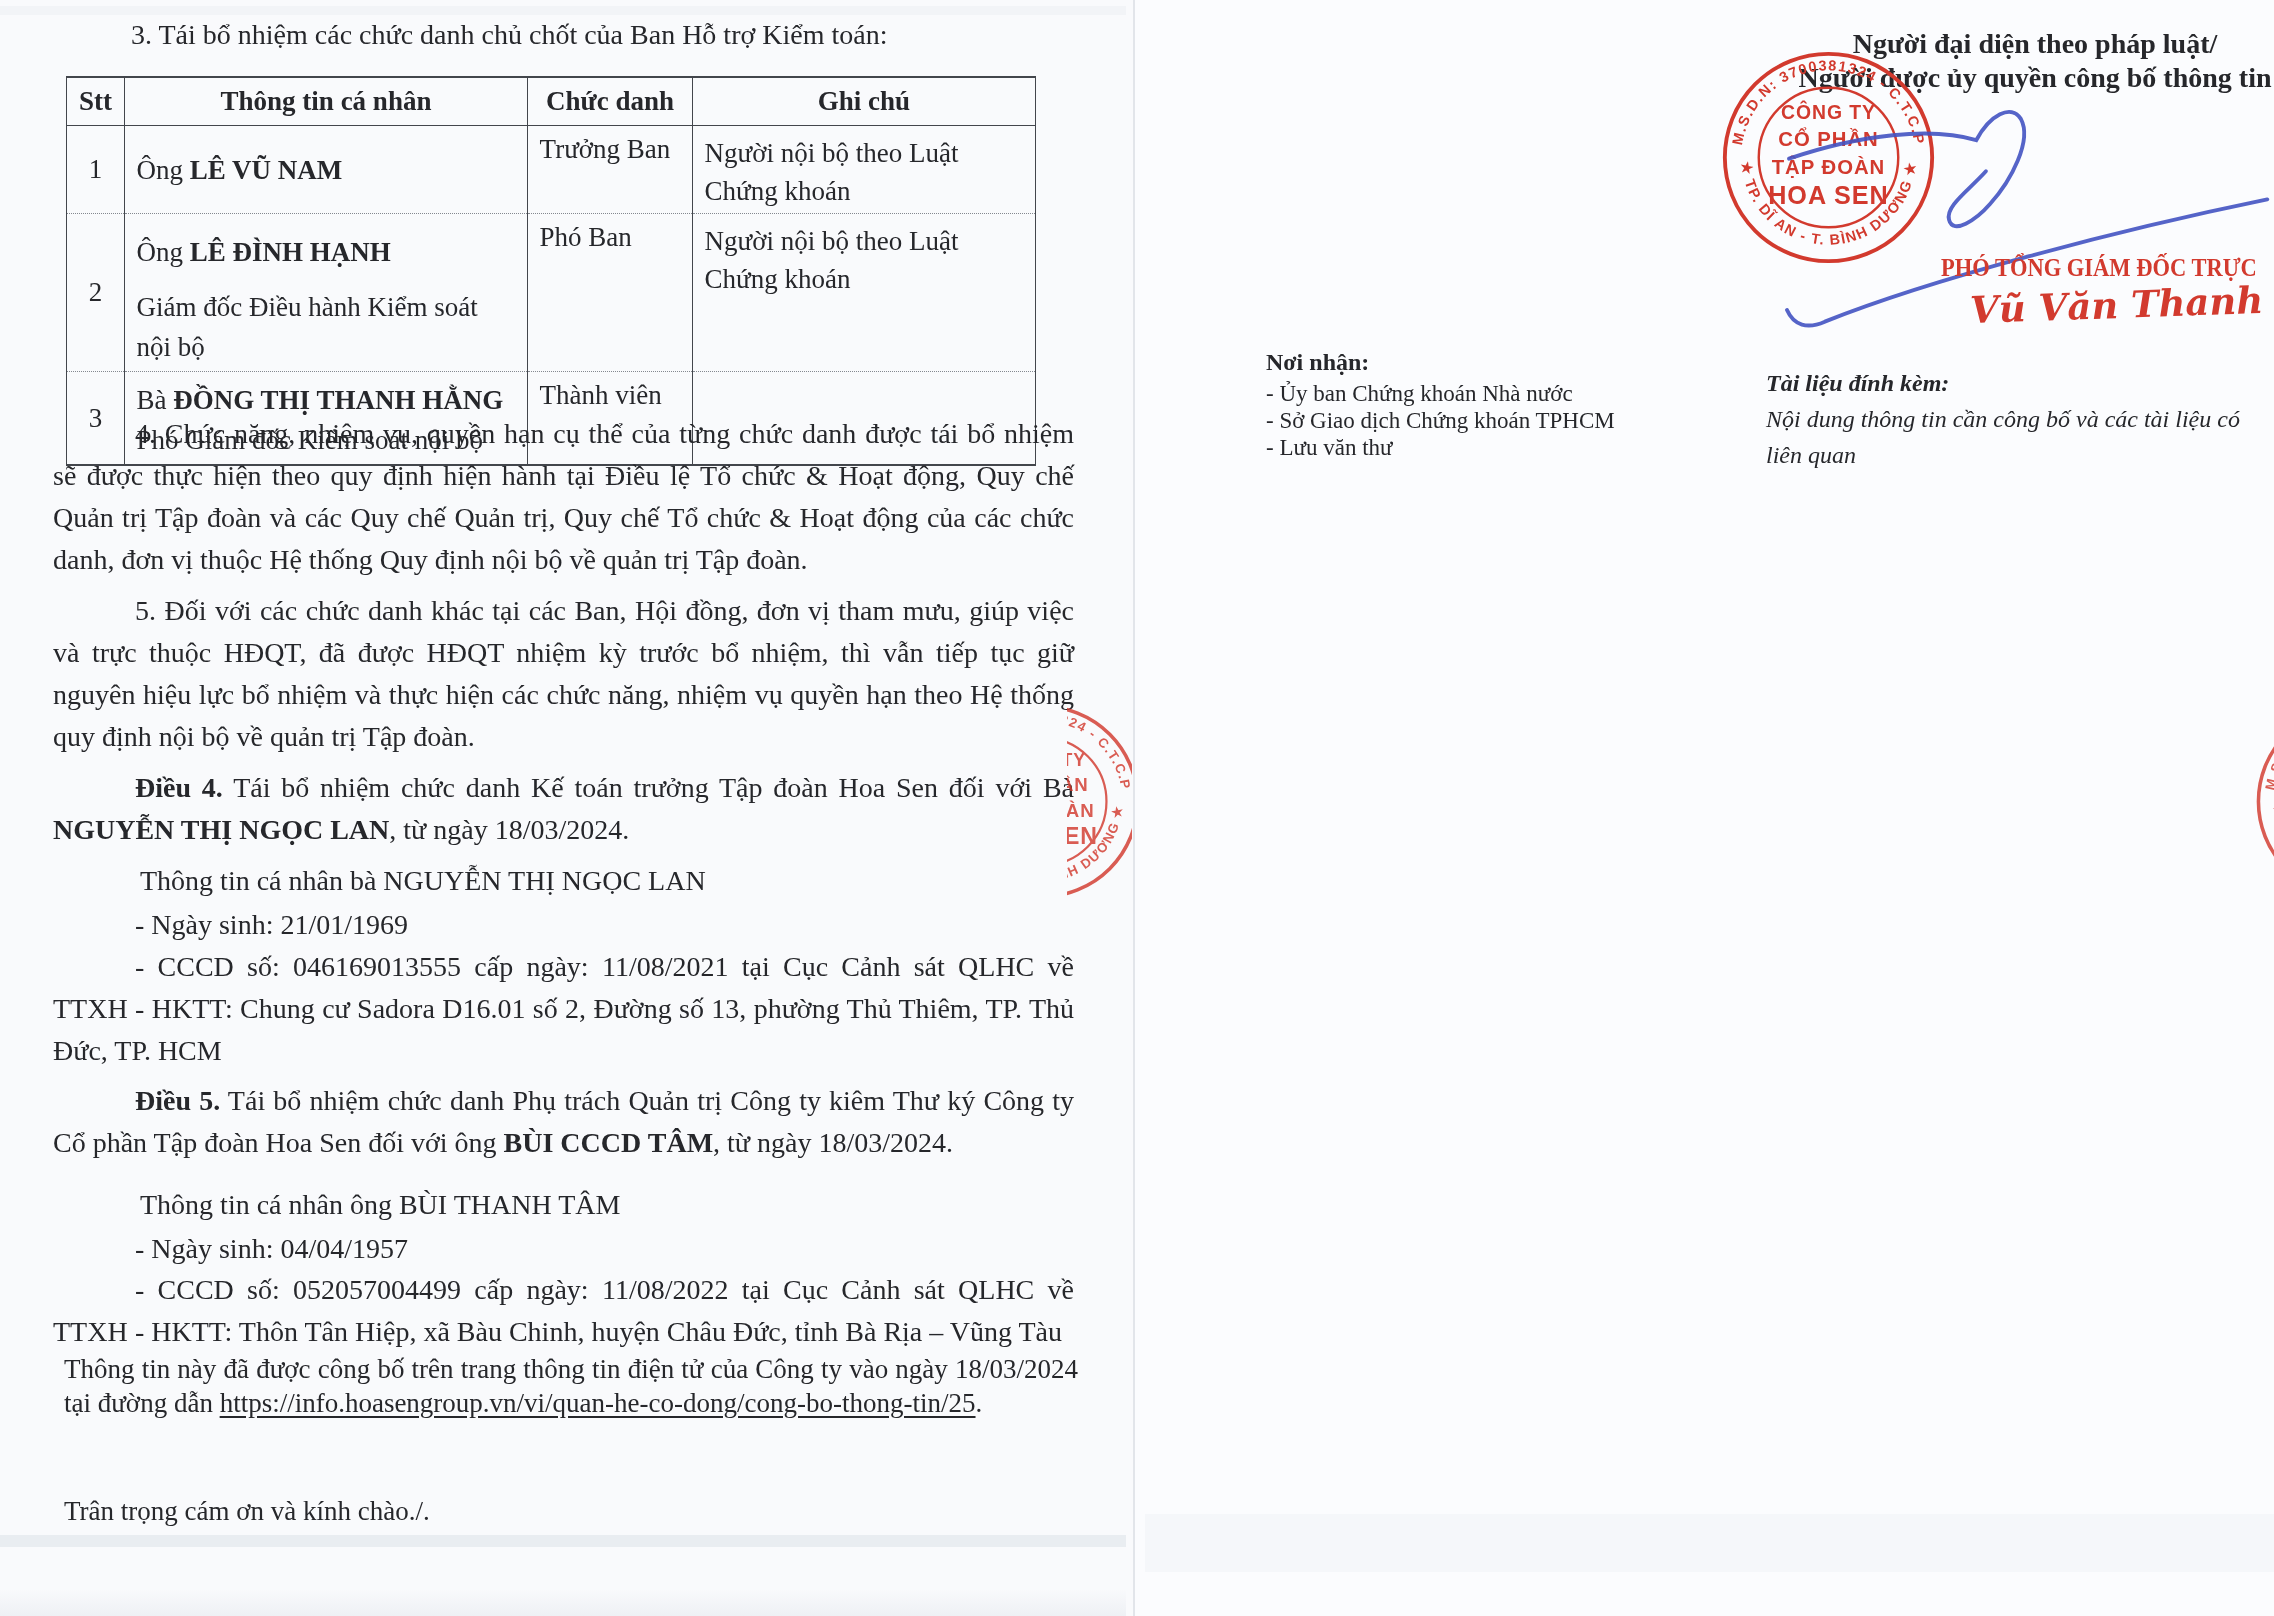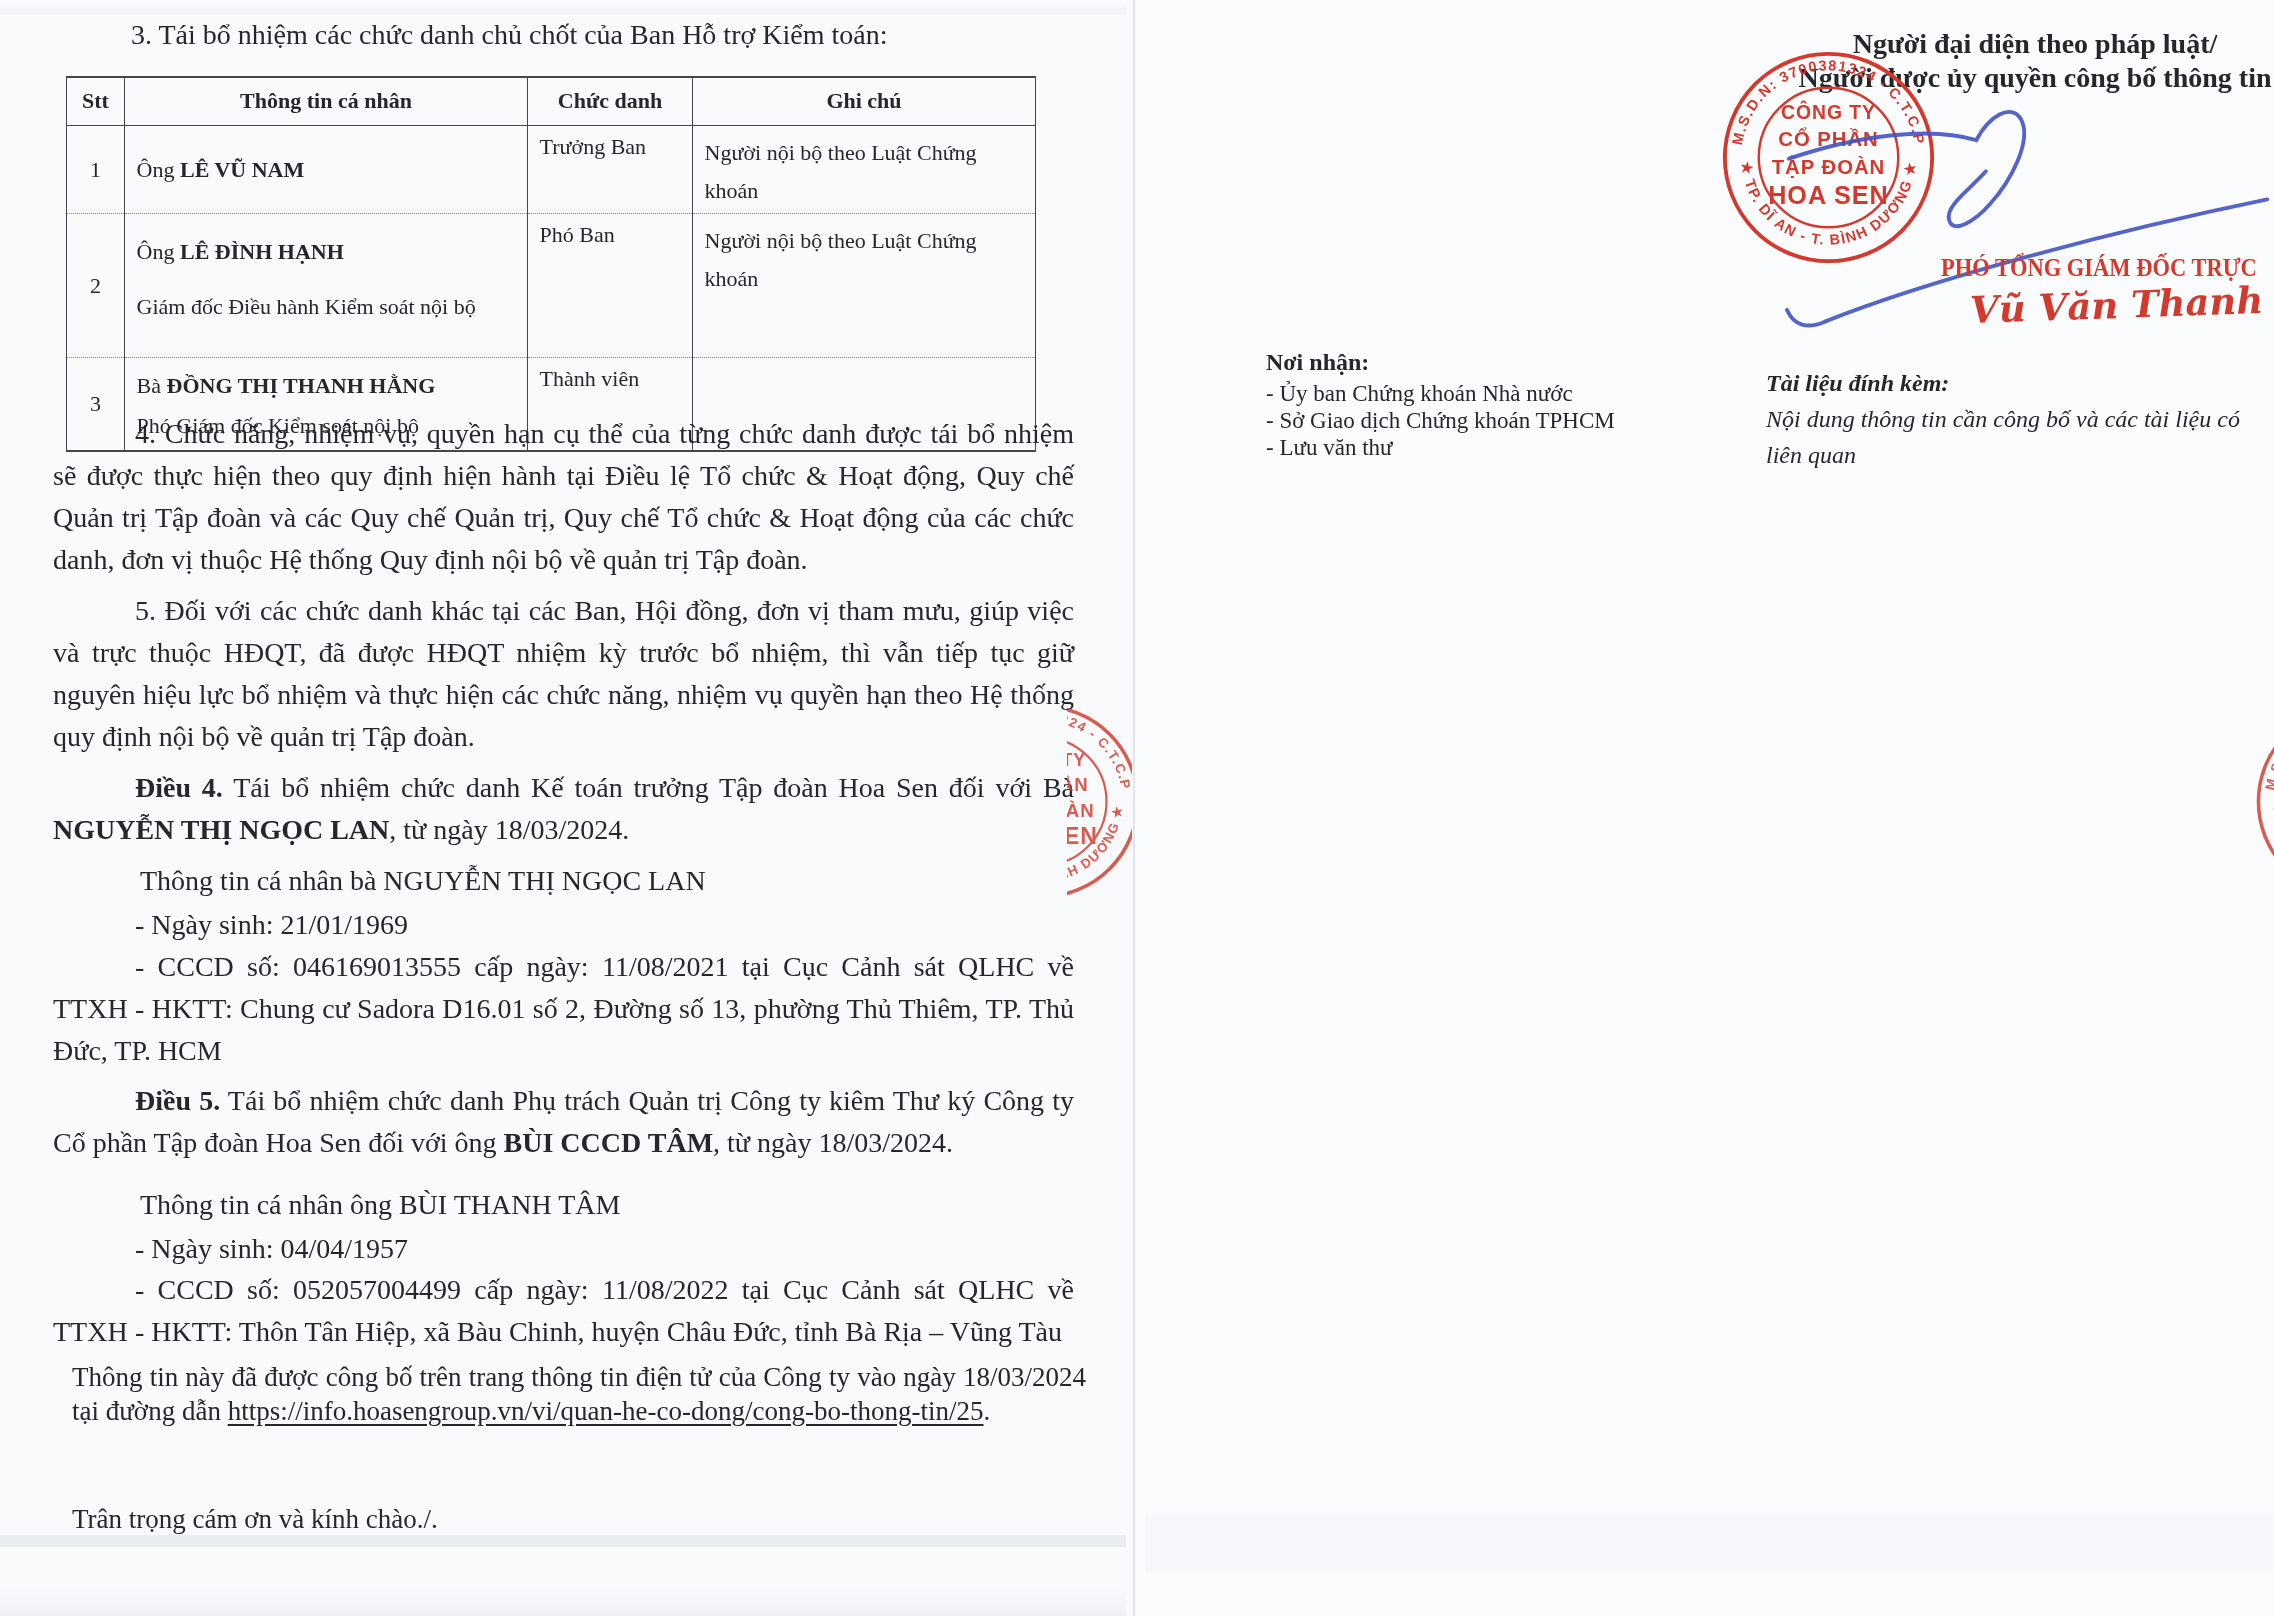--- a/index.html
+++ b/index.html
@@ -5,26 +5,26 @@
   html,body{margin:0;padding:0;background:#eef0f3;}
   #page{position:relative;width:2275px;height:1617px;background:#f9fafc;overflow:hidden;
         font-family:"Liberation Serif",serif;color:#26272b;}
   .abs{position:absolute;}
   
   #right-tint{left:1135px;top:0;width:1139px;height:1617px;background:#fbfcfe;}
   #fold-line{left:1133px;top:0;width:1.9px;height:1617px;background:#e2e5ea;}
   
   .h3line{font-size:28px;white-space:nowrap;}
   .para{width:1021px;left:53px;text-align:justify;text-indent:82px;font-size:28px;line-height:42px;margin:0;}
-  .tight{left:64px;width:1014px;text-align:justify;text-indent:0;font-size:27px;line-height:34px;margin:8px;}
+  .tight{left:64px;width:1014px;text-align:justify;text-indent:0;font-size:27px;line-height:34px;margin:0;}
   b,.bold{font-weight:bold;}
   .url{text-decoration:underline;text-underline-offset:3.9px;}
   
   #tbl{left:66px;top:76px;width:968px;}
-  table{border-collapse:collapse;table-layout:fixed;width:968px;font-size:22px;}
+  table{border-collapse:collapse;table-layout:fixed;width:968px;font-size:27px;}
   td{border-left:1.9px solid #43464c;border-right:1.9px solid #43464c;padding:3.9px 11.6px;vertical-align:top;}
   tr.thead td{border-top:2.9px solid #43464c;border-bottom:1.9px solid #43464c;text-align:center;font-weight:bold;height:43px;vertical-align:middle;padding:1.9px 5.8px;}
   tr.last td{border-bottom:2.9px solid #43464c;}
   tr.dotted td{border-top:1.9px dotted #84888f;}
   td.stt{text-align:center;vertical-align:middle;}
   tr.row1 td.info{vertical-align:middle;}
   tr.row1{height:68px;} tr.row2{height:144px;} tr.row3{height:68px;}
   .subtitle{margin-top:15.5px;line-height:40px;}
   .namemix{line-height:40px;font-family:Liberation Serif, serif;}
   .note-cell{line-height:38px;}

